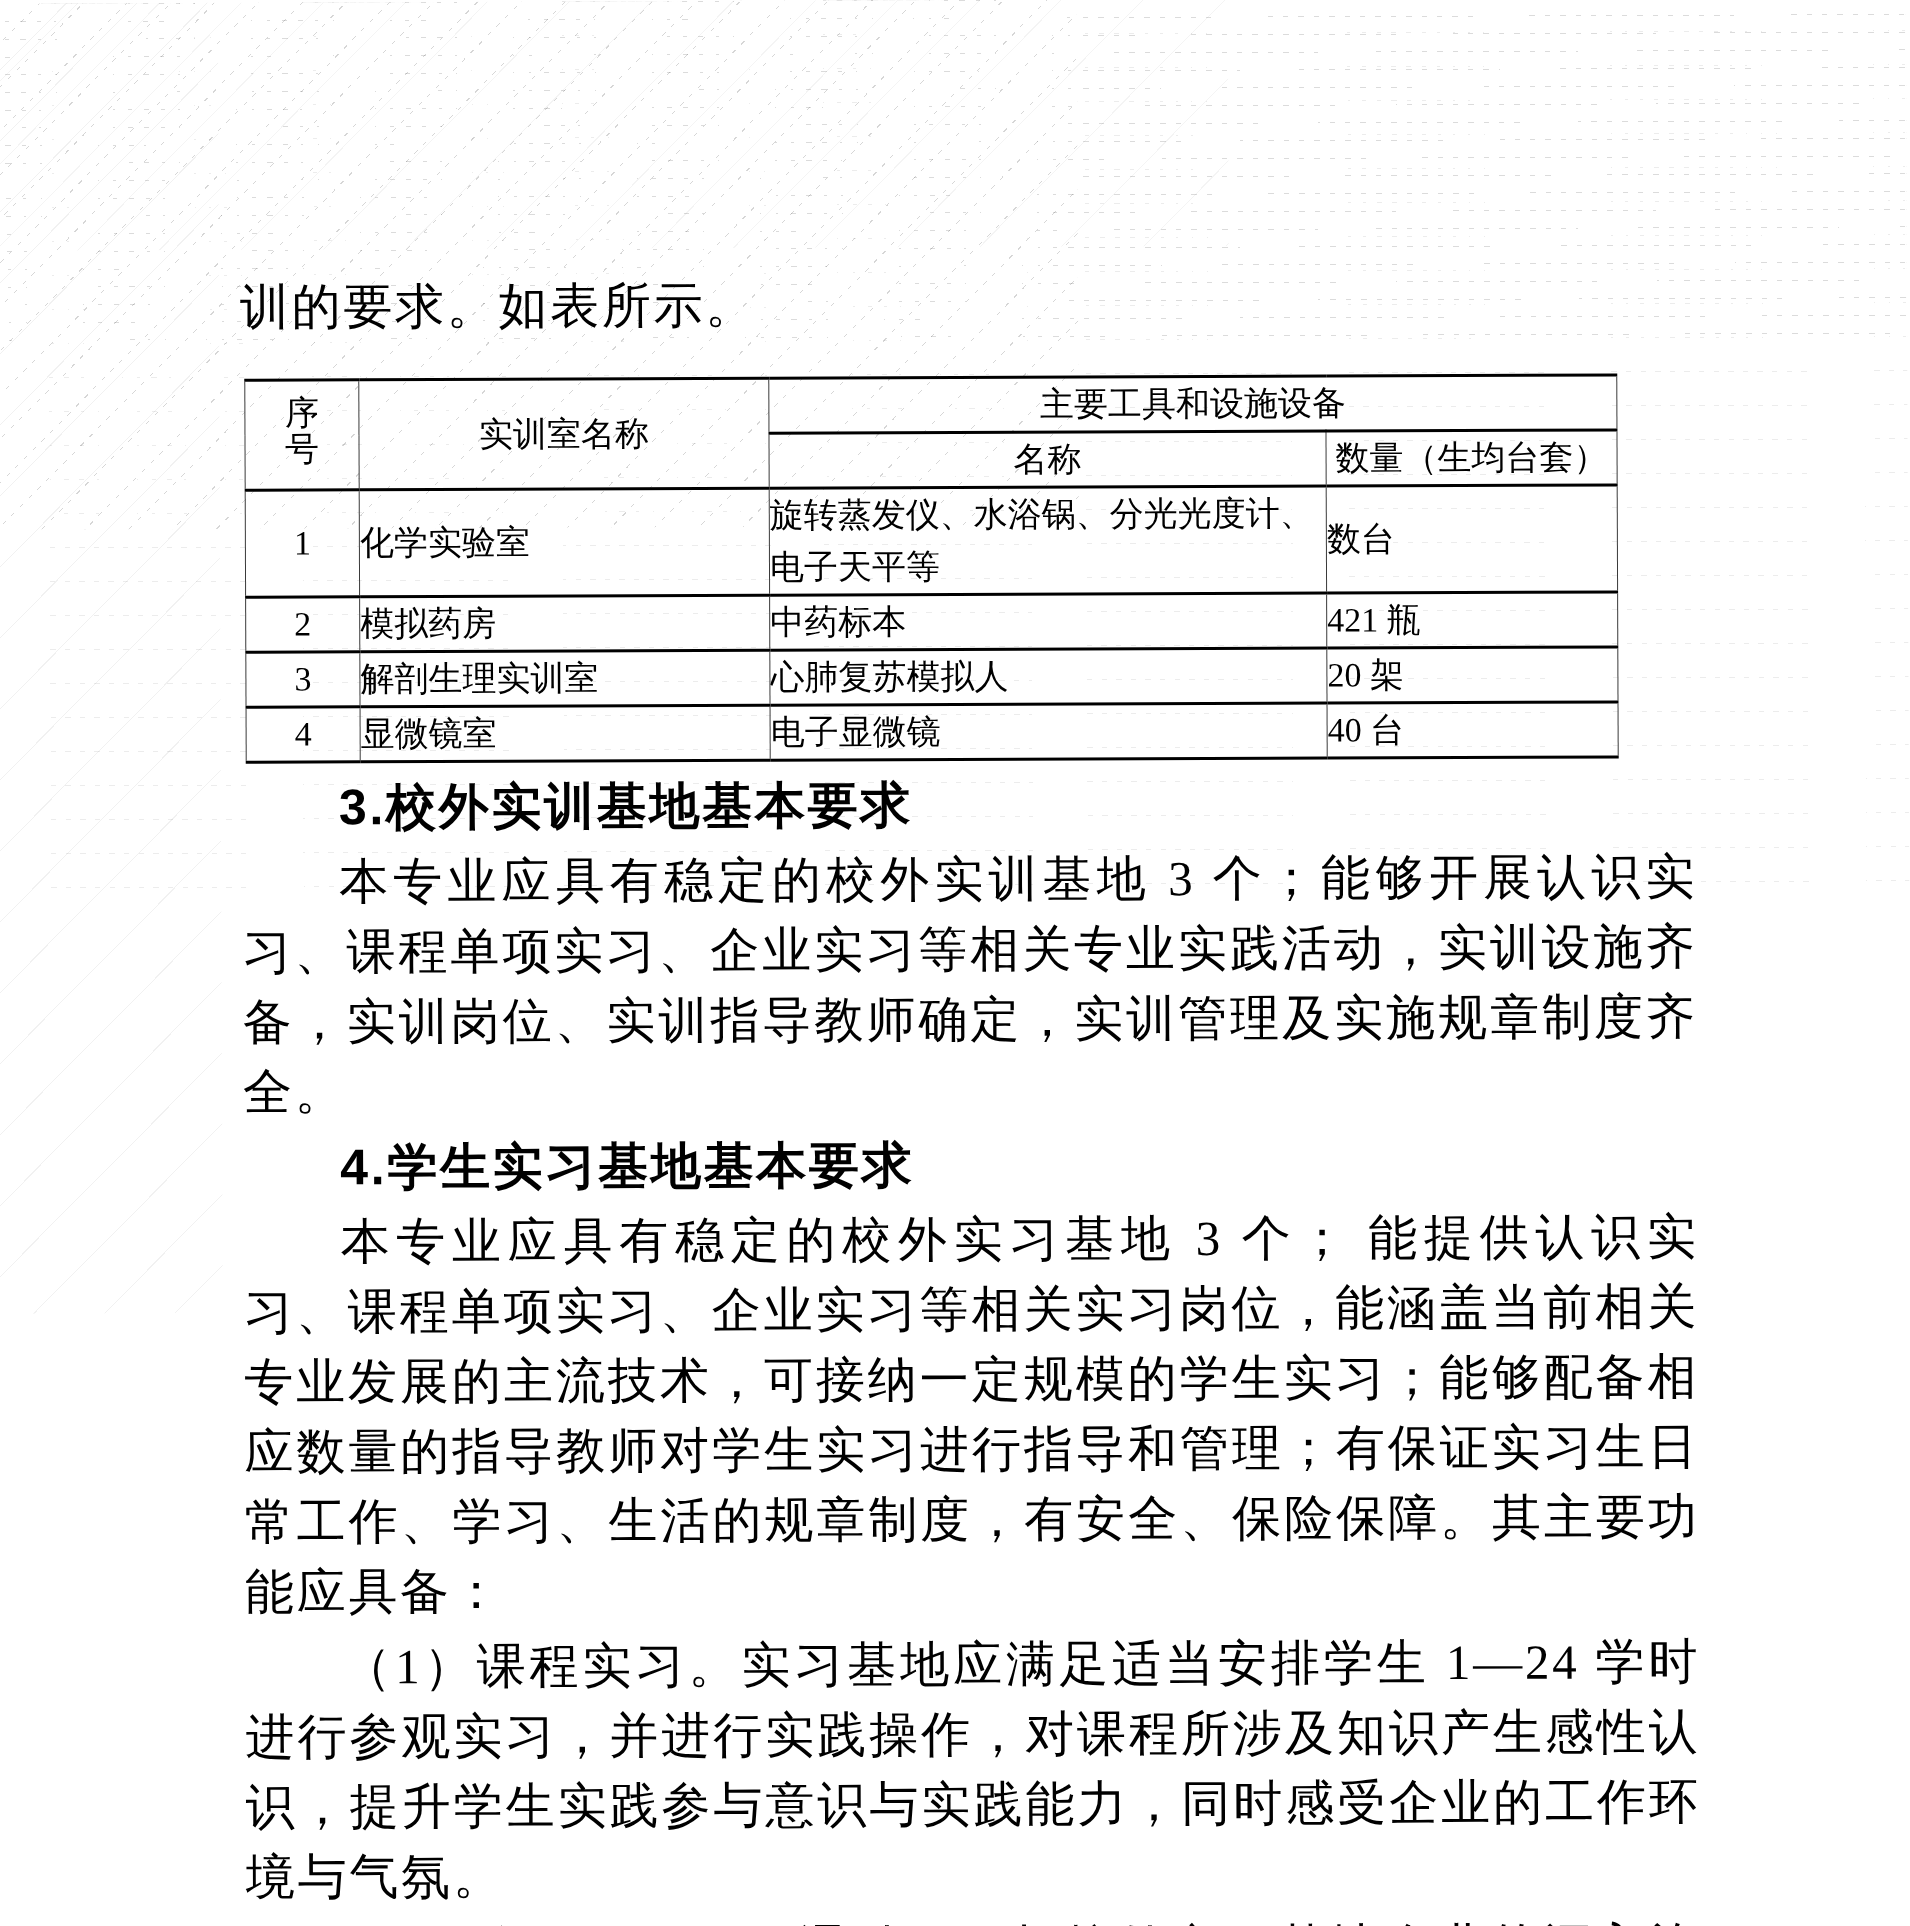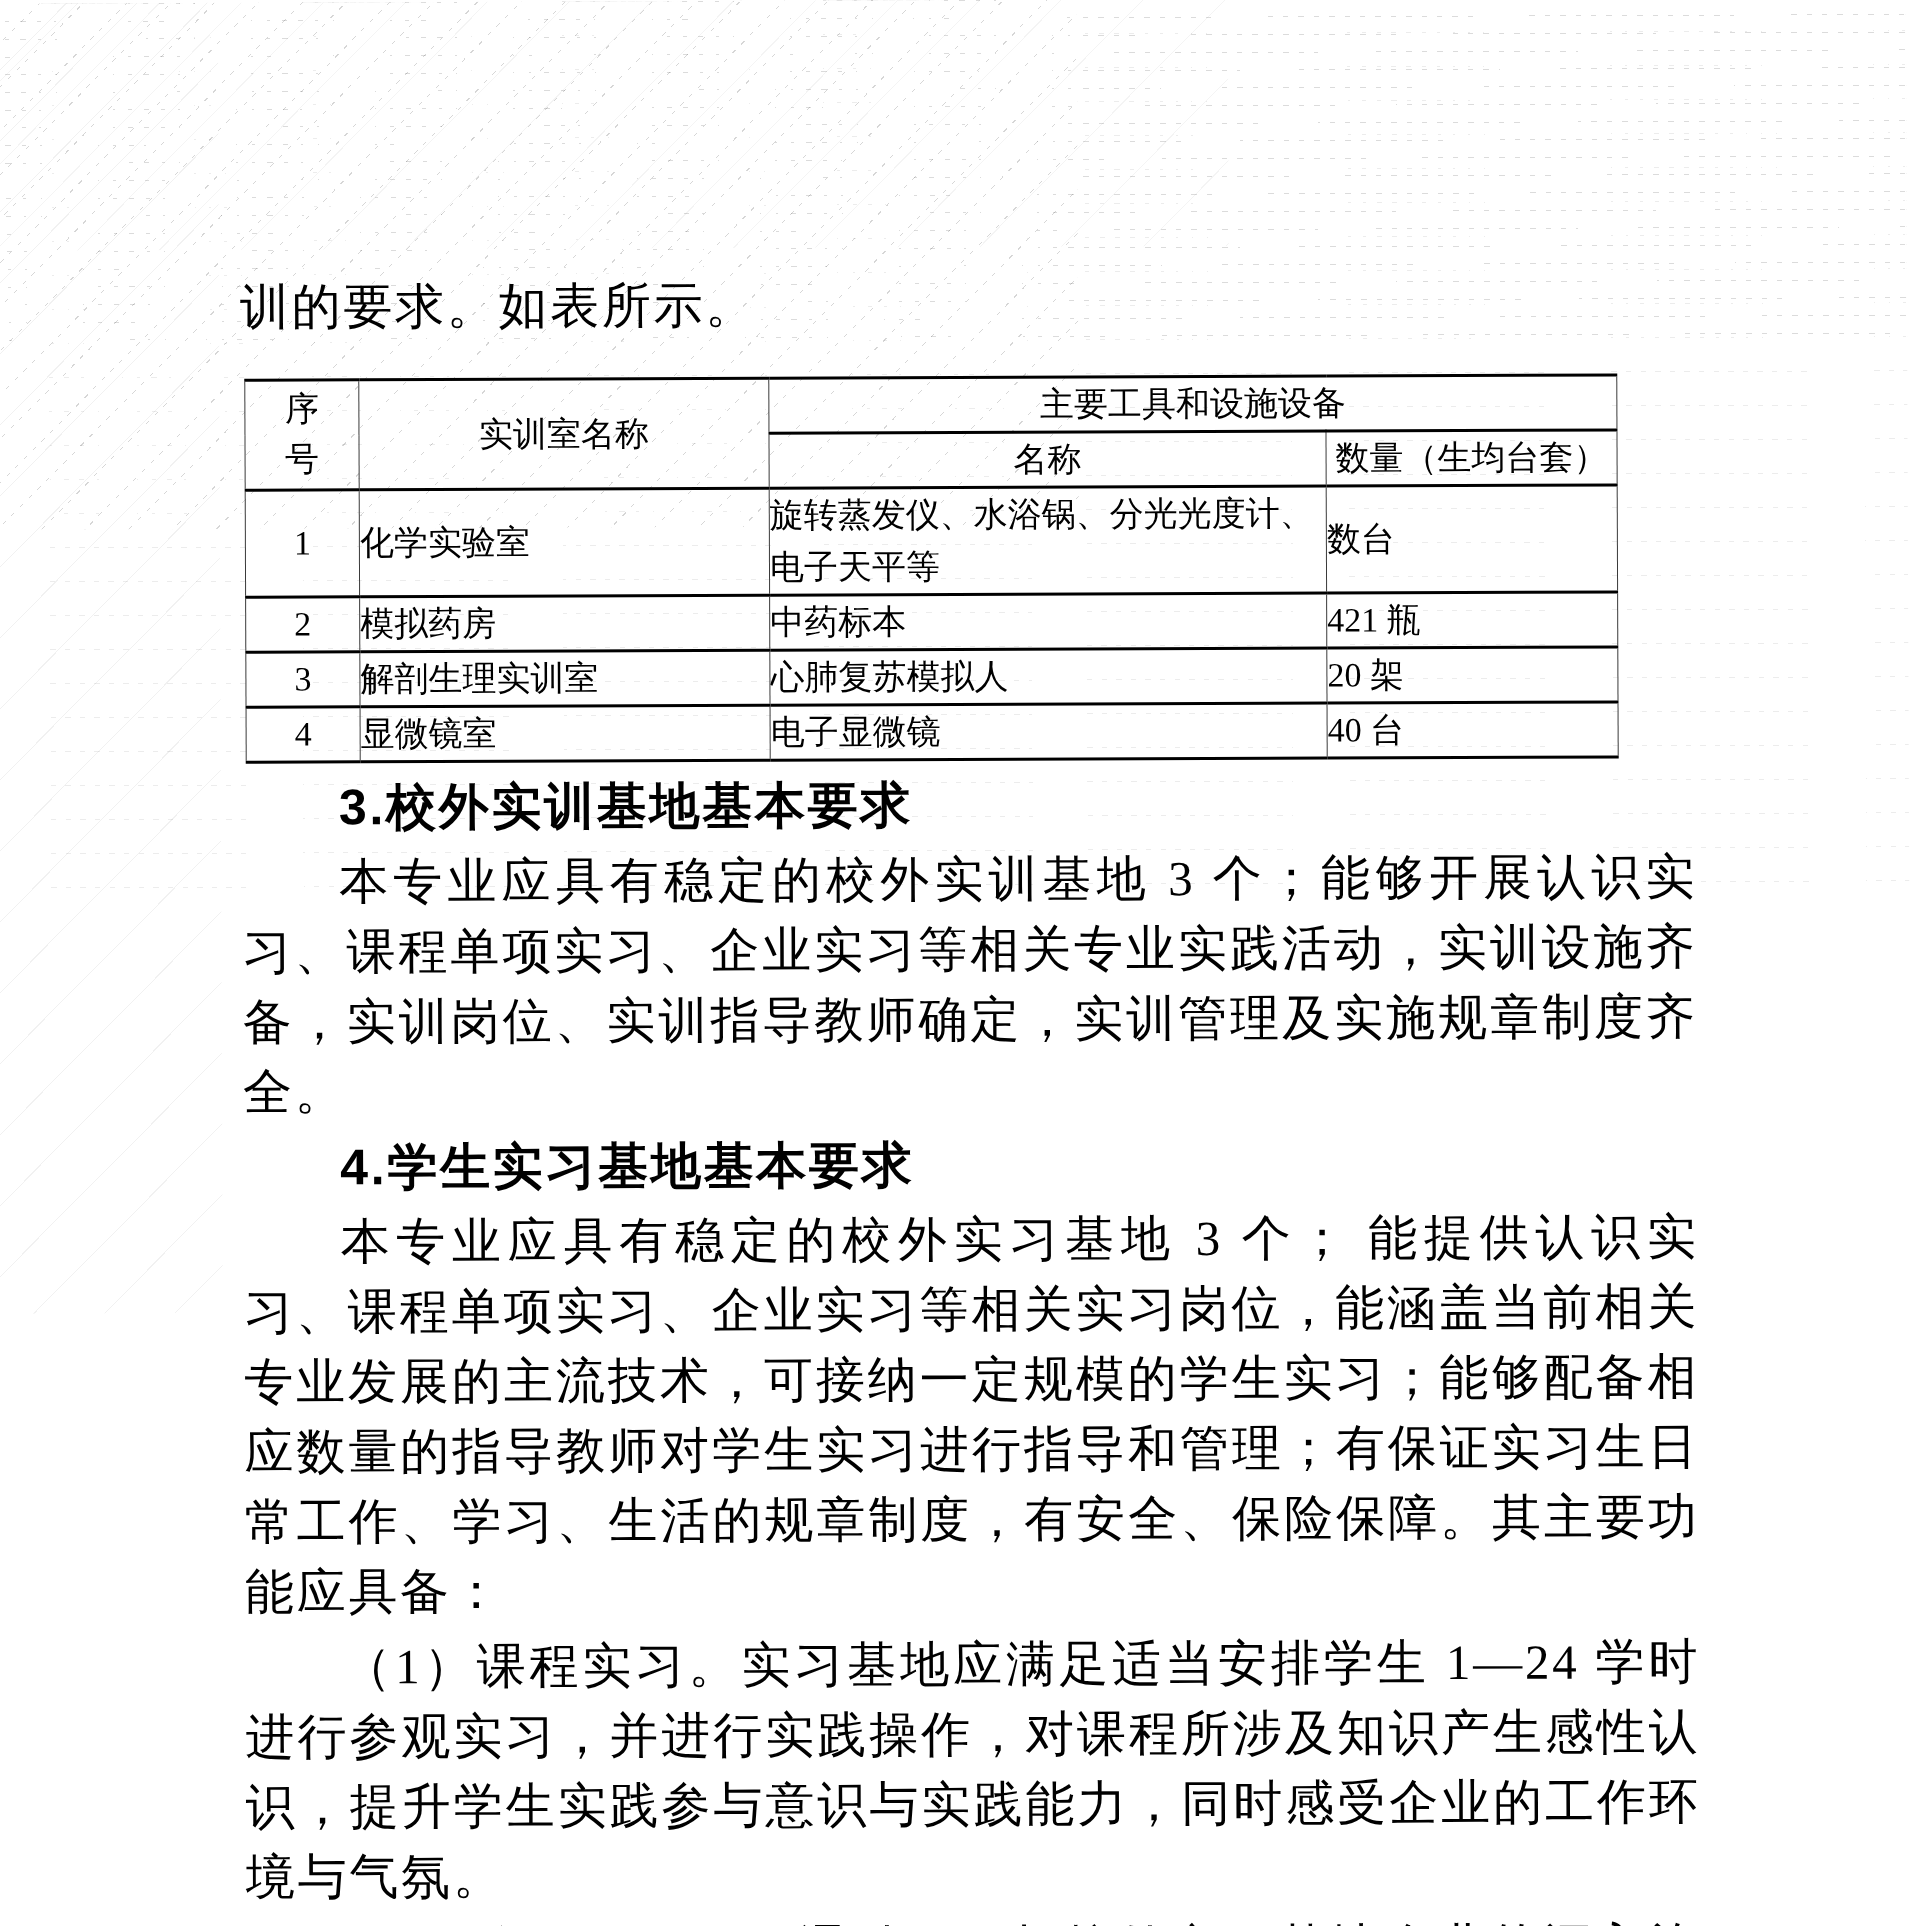--- a/index.html
+++ b/index.html
@@ -92,21 +92,21 @@
   .cell-left { text-align: left; padding-left: 10.8px; padding-right: 7.7px; }
   .row-h1 { height: 52px; }
   .row-h2 { height: 53px; }
   .row-d1 { height: 104px; }
   .row-d  { height: 53px; }
   .row-d4 { height: 52px; }
   .stack2 {
     display: inline-block;
     width: 37px;
     word-break: break-all;
-    line-height: 50px;
+    line-height: 36px;
     text-align: center;
   }
 
   
   .content {
     position: absolute;
     left: 244px; top: 765px;
     width: 1455px;
     font-size: 49px;
     line-height: 70px;

